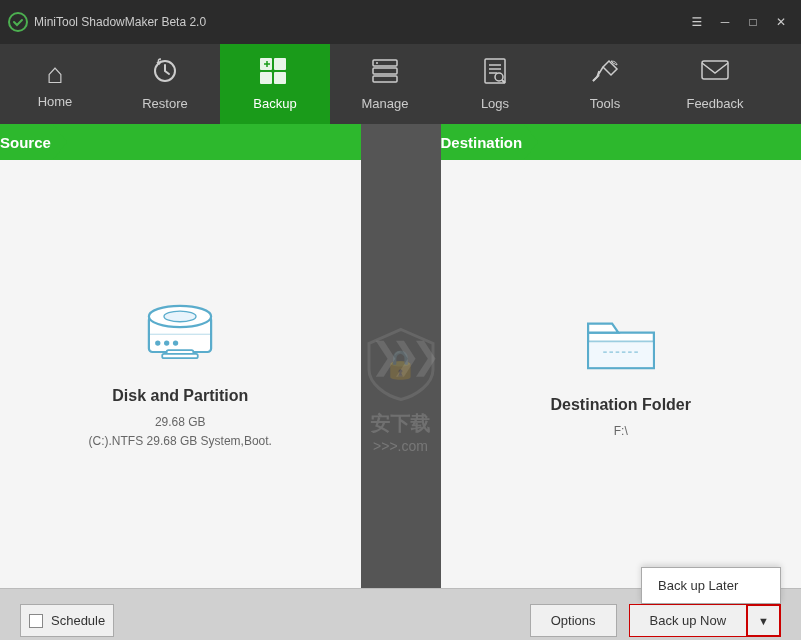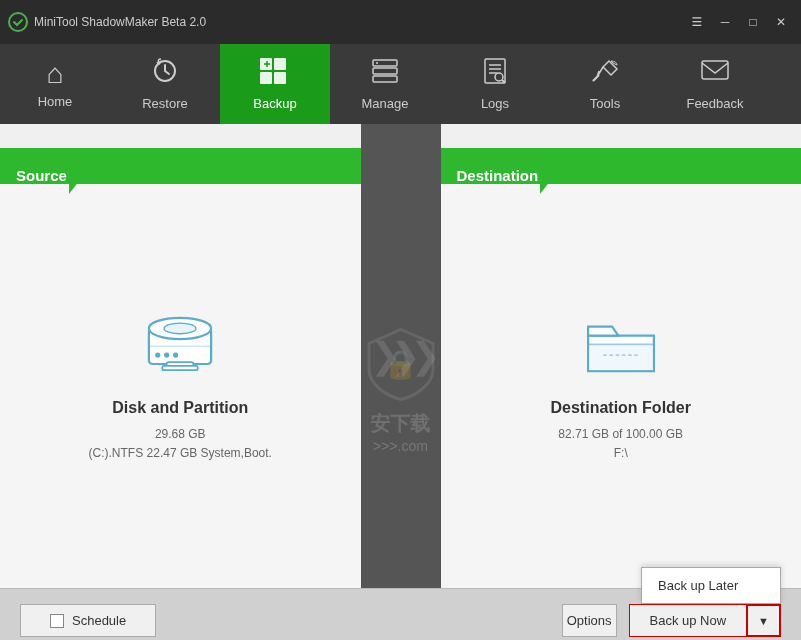--- a/index.html
+++ b/index.html
@@ -103,23 +103,21 @@
     .panel {
       flex: 1;
       background: #f0f0f0;
       position: relative;
       display: flex;
       flex-direction: column;
     }
     .panel-header {
       height: 36px;
       display: flex;
-      align-items: flex-end;
-      padding-left: 16px;
-      margin-top: 24px;
+      align-items: center;
     }
     .panel-header-source {
       background: #2db82d;
     }
     .panel-header-dest {
       background: #2db82d;
     }
     .panel-header-label {
       color: white;
       font-size: 15px;
@@ -198,36 +196,36 @@
       display: flex;
       align-items: center;
       padding: 0 20px;
       gap: 12px;
       border-top: 1px solid #bbb;
     }
     .schedule-btn {
       display: flex;
       align-items: center;
       gap: 8px;
-      padding: 8px 29px;
+      padding: 8px 8px;
       background: #f0f0f0;
       border: 1px solid #aaa;
       cursor: pointer;
       font-size: 13px;
       color: #333;
     }
     .schedule-checkbox {
       width: 14px;
       height: 14px;
       border: 1px solid #888;
       background: white;
     }
     .spacer { flex: 1; }
     .options-btn {
-      padding: 8px 4px;
+      padding: 8px 20px;
       background: #f0f0f0;
       border: 1px solid #aaa;
       cursor: pointer;
       font-size: 13px;
       color: #333;
     }
 
     
     .backup-btn-group {
       display: flex;
@@ -401,21 +399,21 @@
             <rect x="30" y="58" width="30" height="6" rx="2" stroke="#5aaccc" stroke-width="2" fill="white"></rect>
             <rect x="25" y="62" width="40" height="5" rx="2" stroke="#5aaccc" stroke-width="2" fill="white"></rect>
 
             <circle cx="20" cy="50" r="3" fill="#5aaccc"></circle>
             <circle cx="30" cy="50" r="3" fill="#5aaccc"></circle>
             <circle cx="40" cy="50" r="3" fill="#5aaccc"></circle>
           </svg>
         </div>
         <div class="panel-title">Disk and Partition</div>
         <div class="panel-sub">29.68 GB</div>
-        <div class="panel-sub">(C:).NTFS 22.47 GB System,Boot.</div>
+        <div class="panel-sub">(C:).NTFS 29.68 GB System,Boot.</div>
       </div>
     </div>
 
     <div class="middle-divider">
       <div style="color:#6a6a6a;font-size:36px;letter-spacing:-10px;">
         ❯❯❯
       </div>
     </div>
 
     <div class="panel">
@@ -429,21 +427,20 @@
             <path d="M8 28 L8 68 L82 68 L82 28 Z" rx="2" stroke="#5aaccc" stroke-width="2.5" fill="white"></path>
 
             <path d="M8 28 L8 18 L35 18 L42 28 Z" stroke="#5aaccc" stroke-width="2.5" fill="white"></path>
 
             <path d="M8 38 L8 68 L82 68 L82 38 Z" stroke="#5aaccc" stroke-width="2" fill="#e8f4fc" opacity="0.6"></path>
 
             <line x1="25" y1="50" x2="65" y2="50" stroke="#5aaccc" stroke-width="1.5" stroke-dasharray="4,3" opacity="0.7"></line>
           </svg>
         </div>
         <div class="panel-title">Destination Folder</div>
-        <div class="panel-sub">82.71 GB of 100.00 GB</div>
         <div class="panel-sub">F:\</div>
       </div>
     </div>
   </div>
 
   <div class="bottom-bar">
     <button class="schedule-btn">
       <div class="schedule-checkbox"></div>
       <span>Schedule</span>
     </button>

